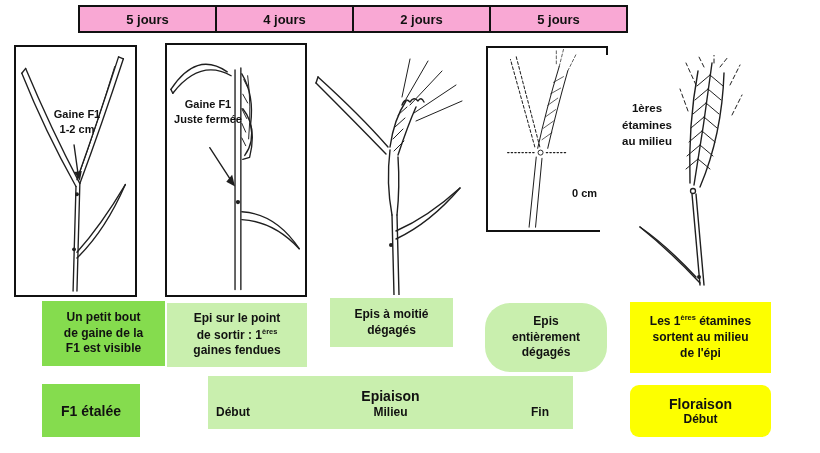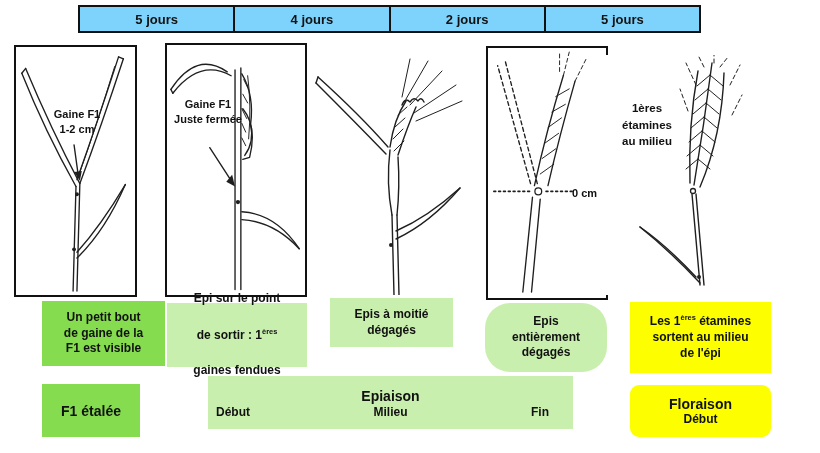--- a/index.html
+++ b/index.html
@@ -8,21 +8,21 @@
     --yellow:#FDFF00;
     --ink:#111111;
     --sketch:#1f1f1f;
   }
   *{box-sizing:border-box;margin:0;padding:0;}
   body{background:#ffffff;font-family:"Liberation Sans",sans-serif;}
   .canvas{position:relative;width:820px;height:453px;background:#ffffff;overflow:hidden;color:#111;}
   .abs{position:absolute;}
 
   
-  .duration-bar{left:78px;top:5px;width:623px;height:28px;display:flex;border:2px solid var(--ink);background:#7dd3fc;}
+  .duration-bar{left:78px;top:5px;width:550px;height:28px;display:flex;border:2px solid var(--ink);background:#f9a8d4;}
   .duration-cell{flex:1;display:flex;align-items:center;justify-content:center;
     font-weight:bold;font-size:13px;border-left:2px solid var(--ink);}
   .duration-cell:first-child{border-left:none;}
 
   
   .panel{background:#fff;}
   .panel.bordered{border:2px solid var(--ink);}
   .panel svg{position:absolute;left:0;top:0;width:100%;height:100%;}
   .sketch path{fill:none;stroke:var(--sketch);stroke-width:1.4;stroke-linecap:round;stroke-linejoin:round;}
   .sketch path.thin{stroke-width:1;}
@@ -125,21 +125,21 @@
       <path d="M80,95 Q76,128 82,160"></path>
       <path d="M88,102 Q90,132 87,160"></path>
       <path d="M82,160 L84,240"></path>
       <path d="M87,160 L89,240"></path>
       <circle class="knot" cx="81" cy="190" r="2"></circle>
       <path d="M86,176 Q118,162 150,133"></path>
       <path d="M86,184 Q120,168 150,133"></path>
     </svg>
   </div>
 
-  <div class="abs panel bordered" style="left:486px;top:46px;width:122px;height:254px;">
+  <div class="abs panel bordered" style="left:486px;top:46px;width:122px;height:186px;">
     <svg class="sketch" viewBox="0 0 122 254">
       <path class="dash" d="M44,138 L10,16"></path>
       <path class="dash" d="M51,138 L18,12"></path>
       <path d="M48,140 Q60,85 78,26"></path>
       <path d="M62,140 Q74,88 90,32"></path>
       <path class="thin" d="M54,128 L68,118 M56,112 L70,102 M59,96 L73,86 M62,80 L76,70 M66,64 L80,56 M70,48 L84,40"></path>
       <path class="dash thin" d="M78,26 L84,2"></path>
       <path class="dash thin" d="M90,32 L102,8"></path>
       <path class="dash thin" d="M74,22 L74,2"></path>
       <circle class="ring" cx="52" cy="146" r="3.5"></circle>
@@ -179,21 +179,21 @@
       <div>au milieu</div>
     </div>
   </div>
 
   <div class="abs stage-label bg-bright" style="left:14px;top:301px;width:123px;height:65px;">
     <div>Un petit bout</div>
     <div>de gaine de la</div>
     <div>F1 est visible</div>
   </div>
 
-  <div class="abs stage-label bg-light" style="left:167px;top:303px;width:140px;height:64px;gap:20px;">
+  <div class="abs stage-label bg-light" style="left:167px;top:303px;width:140px;height:64px;">
     <div>Epi sur le point</div>
     <div><span>de sortir : 1</span><span class="sup">ères</span></div>
     <div>gaines fendues</div>
   </div>
 
   <div class="abs stage-label bg-light" style="left:330px;top:298px;width:123px;height:49px;">
     <div>Epis à moitié</div>
     <div>dégagés</div>
   </div>
 

